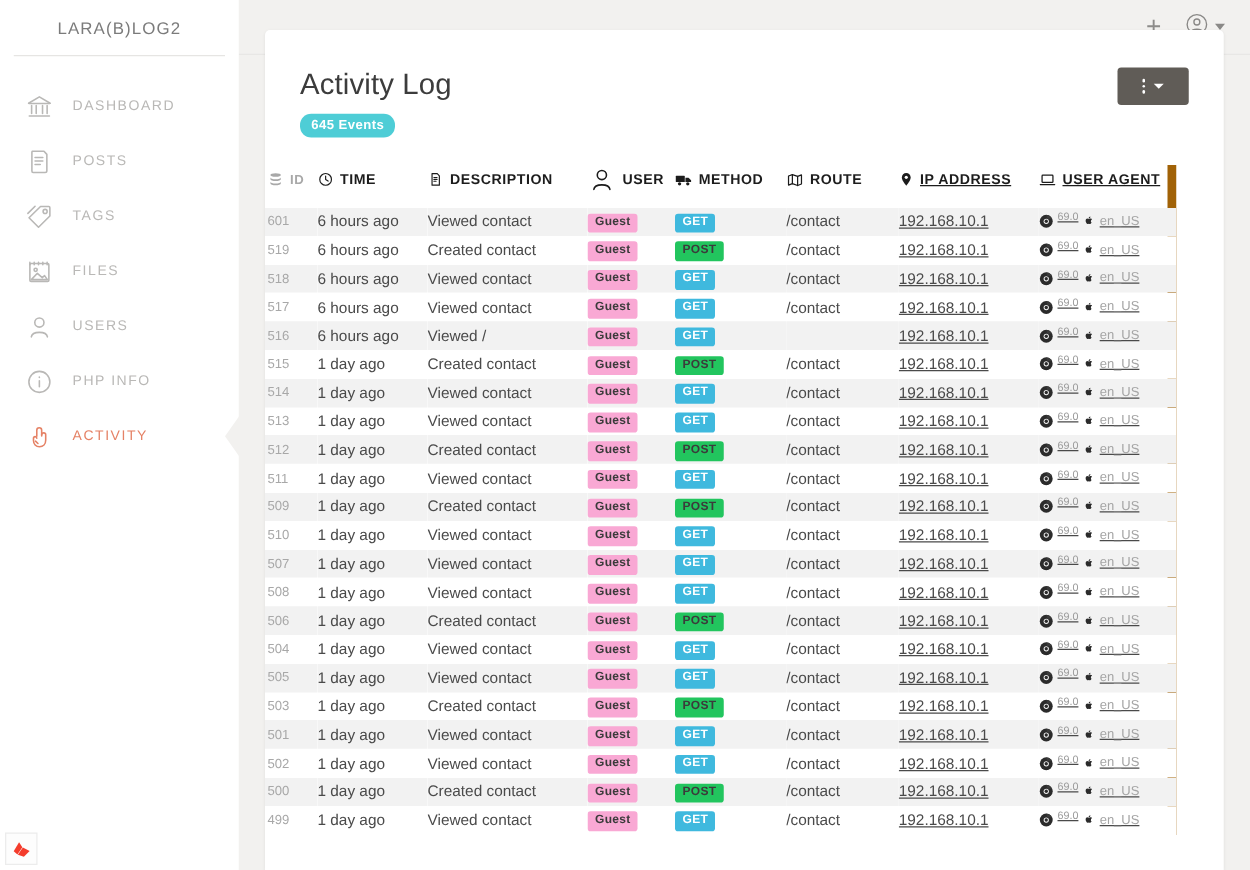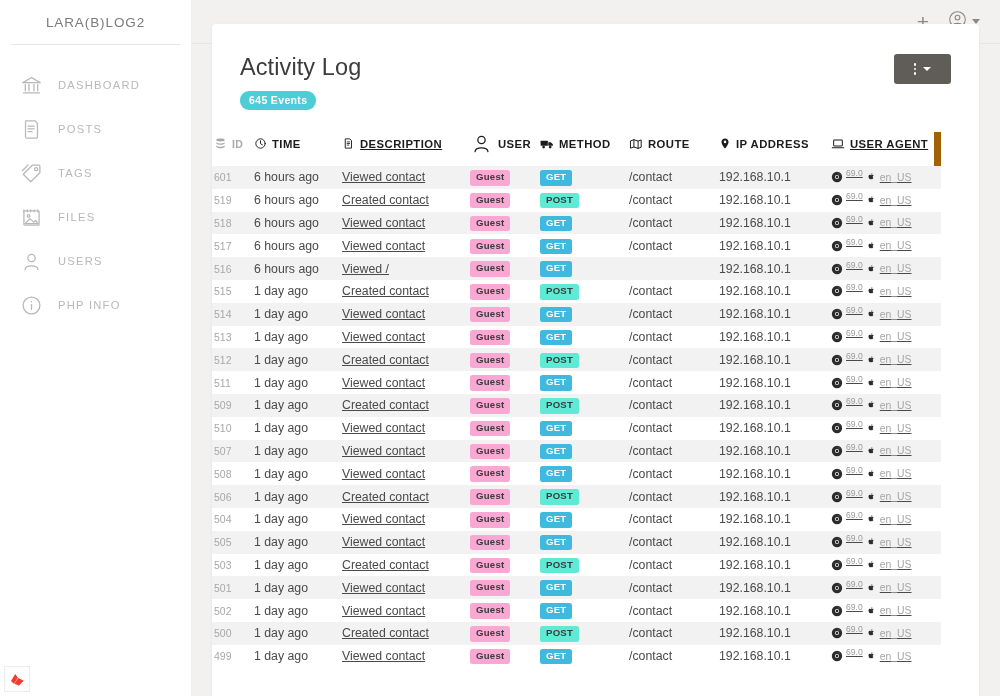--- a/index.html
+++ b/index.html
@@ -266,39 +266,39 @@
     vertical-align: middle;
     white-space: nowrap;
     overflow: hidden;
   }
 
   table.log tbody tr:nth-child(odd) { background: #f2f2f2; }
   table.log tbody tr:nth-child(even) { background: #ffffff; }
 
   .c-id    { width: 42px;  padding-left: 2px !important; font-size: 10.5px !important; color: #a8a8a8 !important; }
   .c-time  { width: 88px; }
-  .c-desc  { width: 128px; text-decoration: underline; }
+  .c-desc  { width: 128px; }
   .c-user  { width: 70px; margin-top: 27px; }
   .c-meth  { width: 89px; }
   .c-route { width: 90px; }
-  .c-ip    { width: 112px; }
+  .c-ip    { width: 112px; text-decoration: underline; }
   .c-ua    { width: 110px; text-decoration: underline; }
 
   .badge {
     display: inline-block;
     font-size: 9.6px;
     font-weight: bold;
     letter-spacing: 0.25px;
     padding: 2px 6px 3px 6px;
     border-radius: 2.5px;
     line-height: 1.1;
   }
   .badge-guest { background: #f9a8d4; color: #3b3b3b; }
   .badge-get   { background: #3fb9de; color: #ffffff; }
-  .badge-post  { background: #5eead4; color: #3b3b3b; }
+  .badge-post  { background: #22c55e; color: #3b3b3b; }
 
   .ua-cell {
     display: flex;
     align-items: center;
     gap: 3px;
   }
   .ua-ver {
     font-size: 8.6px;
     color: #9a9a9a;
     position: relative;
@@ -380,20 +380,30 @@
         <a class="nav-item" href="#">
           <span class="nav-ico">
             <svg width="23" height="23" viewBox="0 0 20 20" fill="none" stroke="currentColor" stroke-width="1.1" stroke-linecap="round" stroke-linejoin="round">
               <circle cx="10" cy="10" r="7.3"></circle>
               <path d="M10 6.6 V6.9"></path>
               <path d="M10 9.2 V13.4"></path>
             </svg>
           </span>
           <span>PHP INFO</span>
         </a>
+        <a class="nav-item active" href="#">
+          <span class="nav-ico">
+            <svg width="23" height="23" viewBox="0 0 20 20" fill="none" stroke="currentColor" stroke-width="1.1" stroke-linecap="round" stroke-linejoin="round">
+              <path d="M8.2 9.6 V5.4 C8.2 4.4 9 3.7 9.9 3.7 C10.9 3.7 11.6 4.4 11.6 5.4 V9.4"></path>
+              <path d="M11.6 8.6 C11.6 7.8 12.3 7.2 13 7.2 C13.8 7.2 14.4 7.8 14.4 8.6 V12.4 C14.4 15.1 12.6 16.9 10.1 16.9 C7.6 16.9 5.9 15.1 5.9 12.6 V11.2 C5.9 10.4 6.5 9.8 7.1 9.8 C7.8 9.8 8.2 10.3 8.2 11"></path>
+              <path d="M7.3 13 L9 14.6"></path>
+            </svg>
+          </span>
+          <span>ACTIVITY</span>
+        </a>
       </nav>
     <div class="corner-badge">
       <svg width="15" height="15" viewBox="0 0 16 16">
         <path d="M1 9.5 L5.6 2 L8.4 6.2 L4.2 12.4 Z" fill="#f43c2c"></path>
         <path d="M4.6 12.6 L8.8 6.5 L14.6 9.3 L9.7 14.3 Z" fill="#f43c2c"></path>
       </svg>
     </div>
   </aside>
 
   <section class="main">

